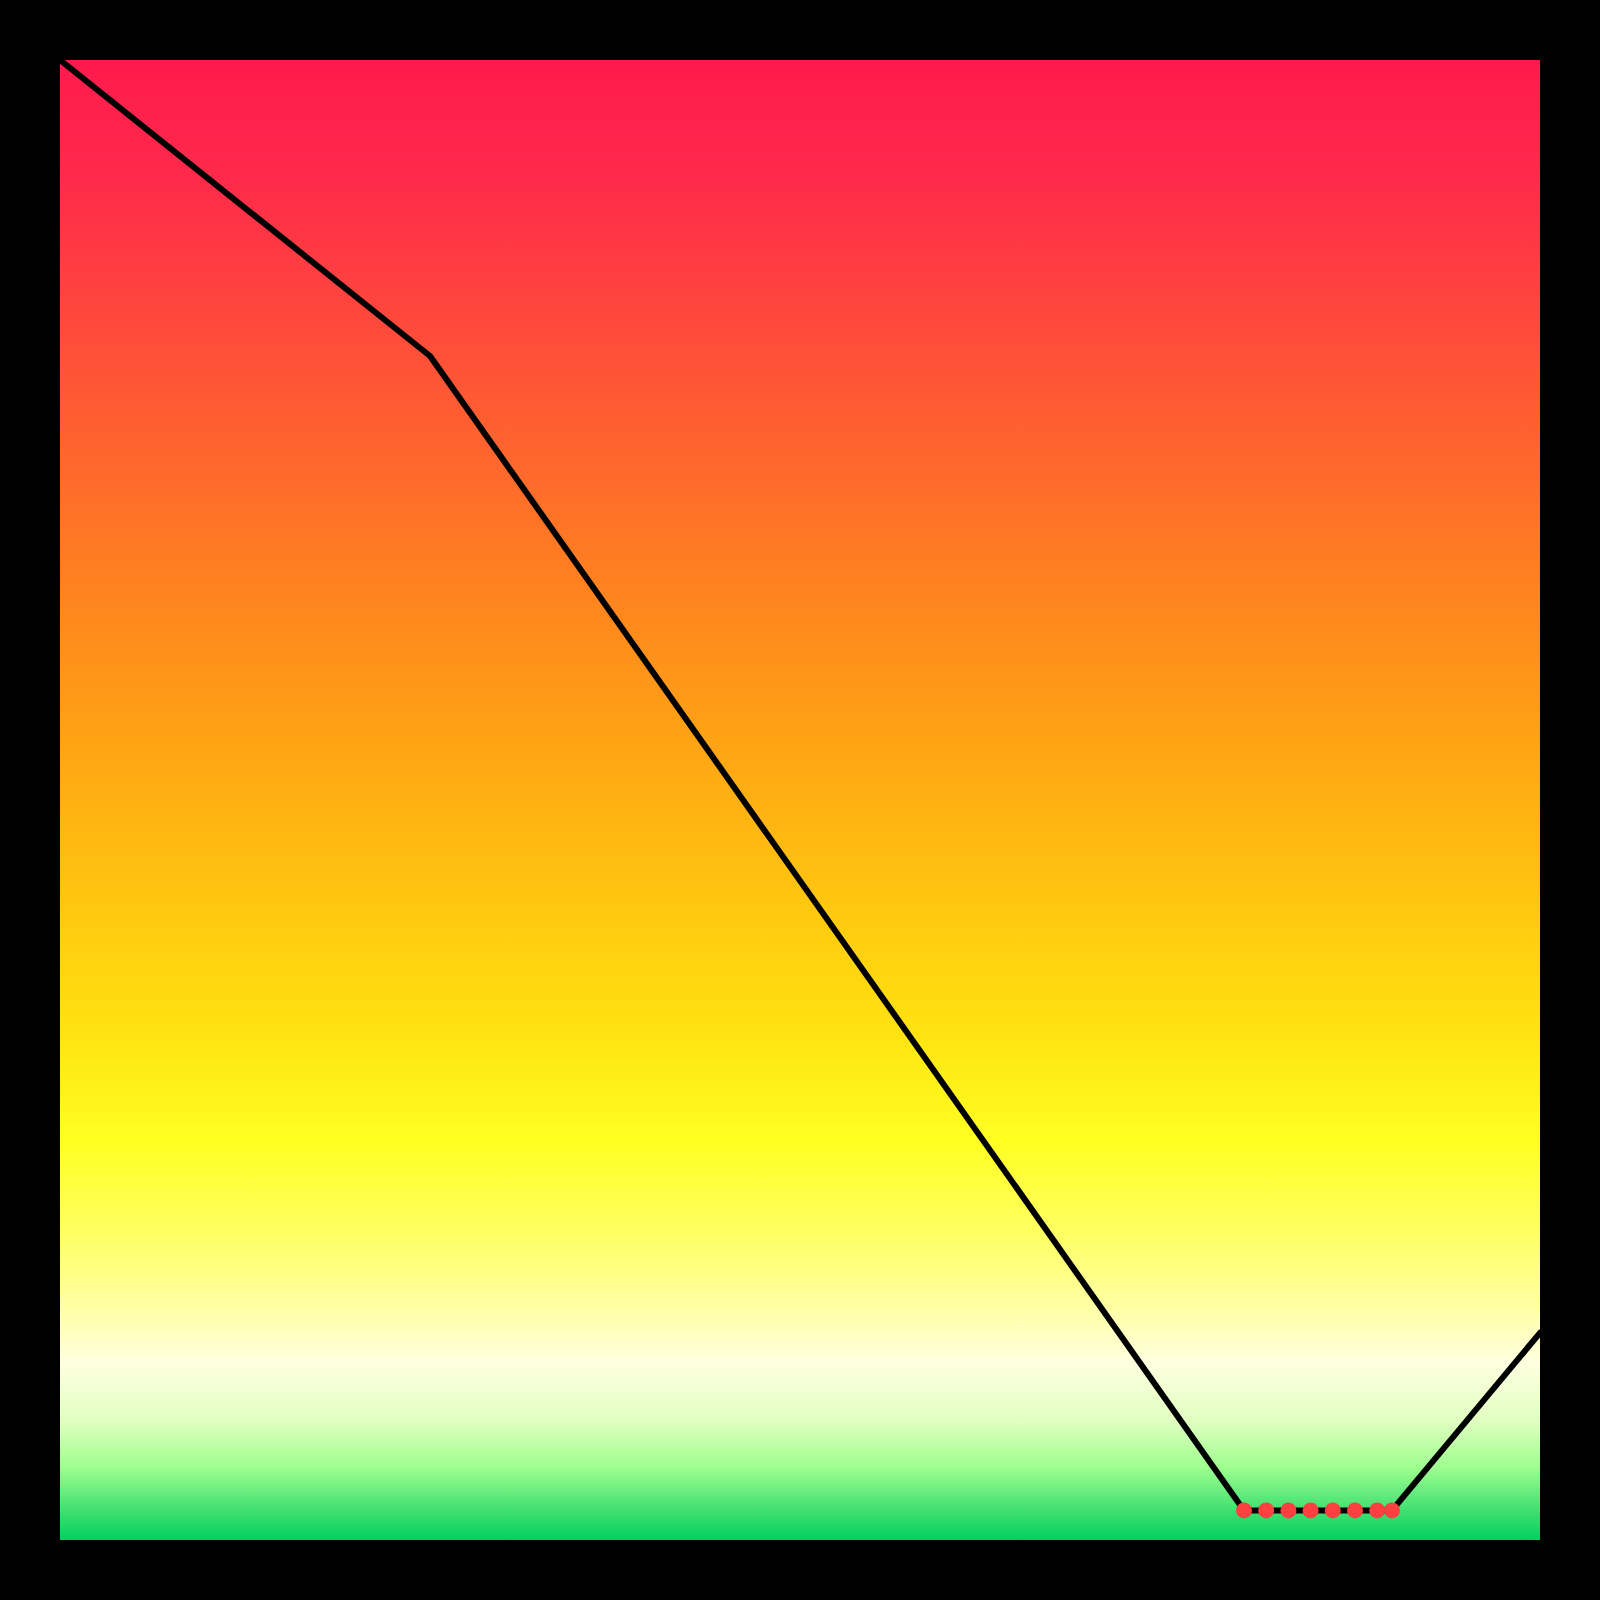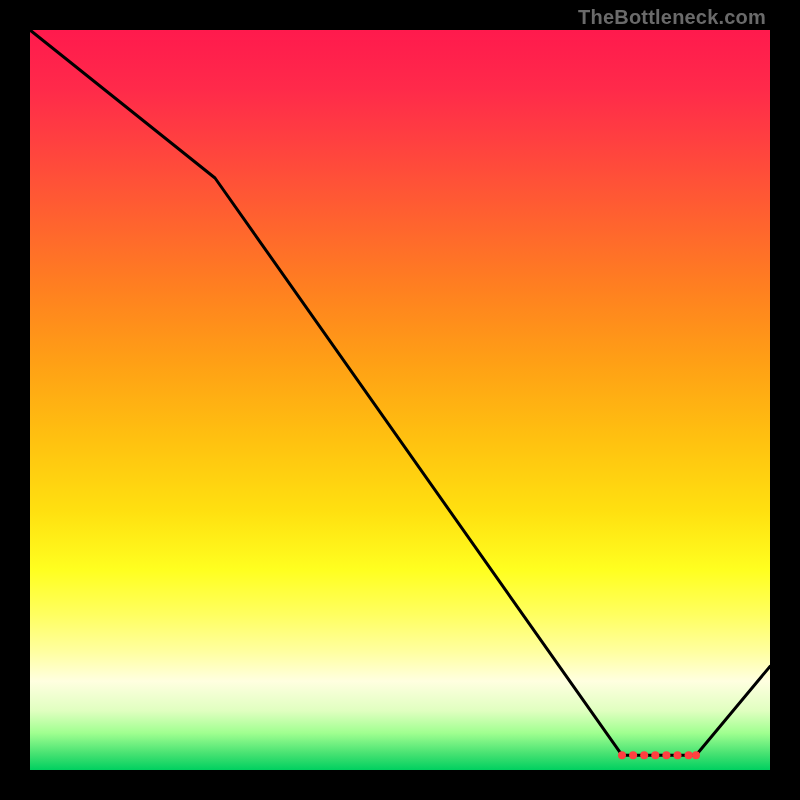--- a/index.html
+++ b/index.html
@@ -51,21 +51,20 @@
     top: 30px;
     width: 740px;
     height: 740px;
     pointer-events: none;
   }
 </style>
 </head>
 <body>
 
 <div class="container">
-  <div class="watermark">TheBottleneck.com</div>
   <div class="plot-area"></div>
   <svg class="overlay" viewBox="0 0 740 740">
     <g id="line-group">
         <path d="M0.00 0.00 L185.00 148.00 L592.00 725.20 L666.00 725.20 L740.00 636.40" fill="none" stroke="#000000" stroke-width="3" stroke-linejoin="round" stroke-linecap="round"></path>
       </g>
     <g id="marker-group">
         <circle cx="592.00" cy="725.20" r="4" fill="#ff4040"></circle>
         <circle cx="603.10" cy="725.20" r="4" fill="#ff4040"></circle>
         <circle cx="614.20" cy="725.20" r="4" fill="#ff4040"></circle>
         <circle cx="625.30" cy="725.20" r="4" fill="#ff4040"></circle>

